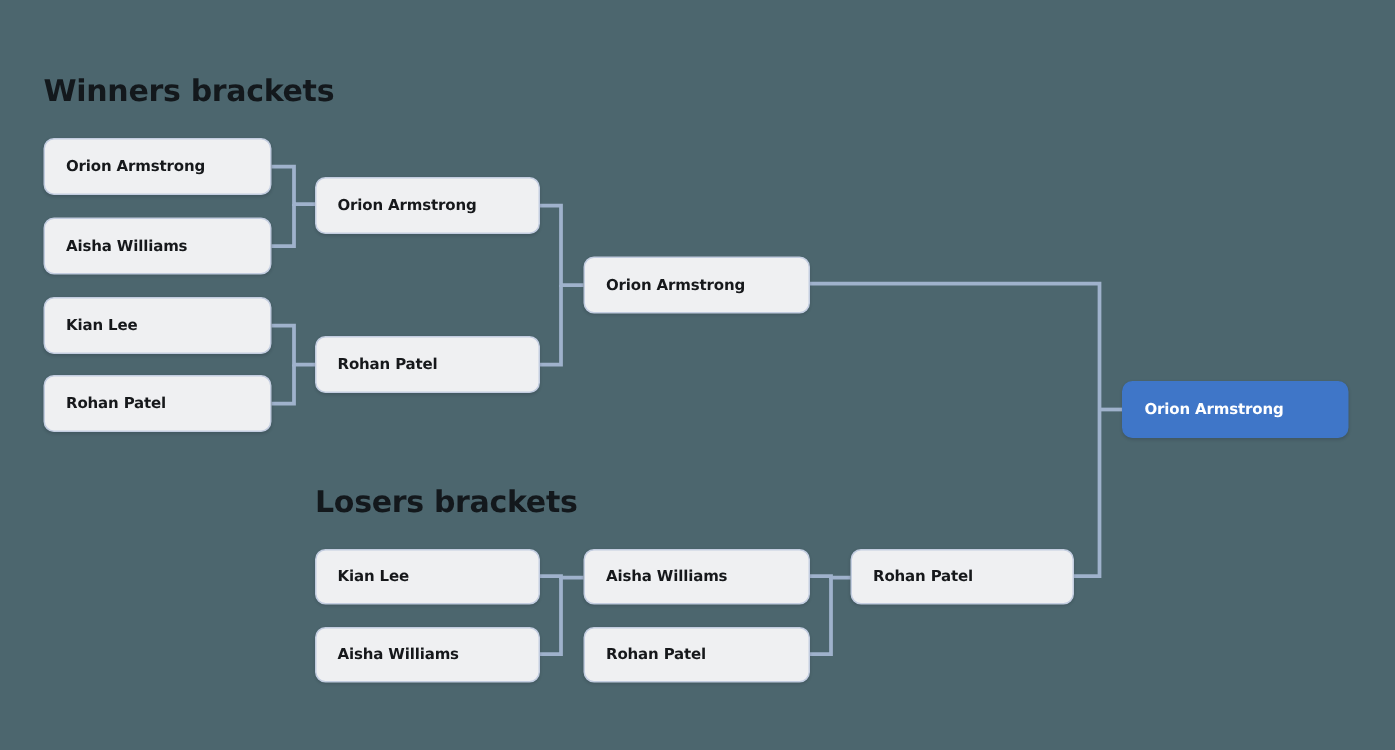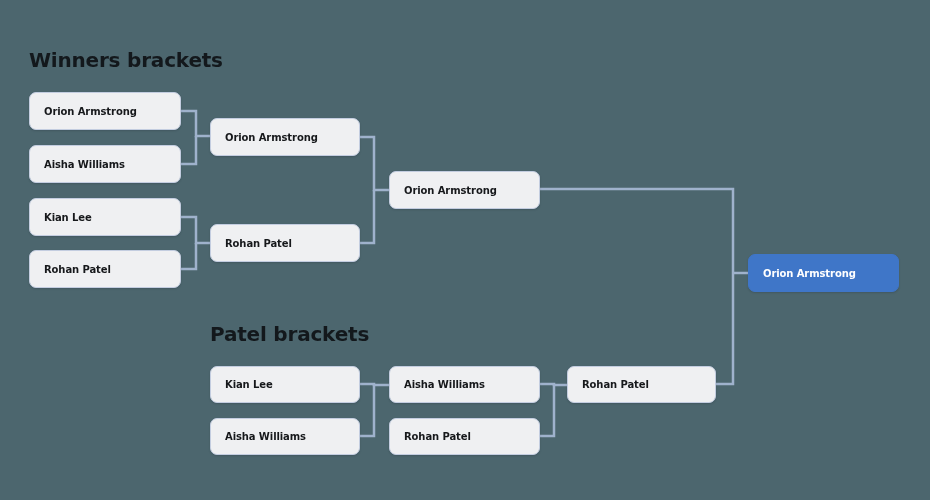--- a/index.html
+++ b/index.html
@@ -76,21 +76,21 @@
       <path d="M540 189 H733 V384 H716" fill="none" stroke="#9fb2cc" stroke-width="2.5" stroke-linecap="butt"></path>
       <path d="M733 273 H748" fill="none" stroke="#9fb2cc" stroke-width="2.5" stroke-linecap="butt"></path>
       <path d="M360 384 H374 V385 H389" fill="none" stroke="#9fb2cc" stroke-width="2.5" stroke-linecap="butt"></path>
       <path d="M360 436 H374 V385" fill="none" stroke="#9fb2cc" stroke-width="2.5" stroke-linecap="butt"></path>
       <path d="M540 384 H554 V385 H567" fill="none" stroke="#9fb2cc" stroke-width="2.5" stroke-linecap="butt"></path>
       <path d="M540 436 H554 V385" fill="none" stroke="#9fb2cc" stroke-width="2.5" stroke-linecap="butt"></path>
     </svg>
 
   <div class="section-title" style="left: 29px; top: 48px;">Winners brackets</div>
 
-  <div class="section-title" style="left: 210px; top: 322px;">Patel brackets</div>
+  <div class="section-title" style="left: 210px; top: 322px;">Losers brackets</div>
 
   <div class="node" style="left: 29px; top: 92px; width: 152px; height: 38px;">
     <span class="label">Orion Armstrong</span>
   </div>
   <div class="node" style="left: 29px; top: 145px; width: 152px; height: 38px;">
     <span class="label">Aisha Williams</span>
   </div>
   <div class="node" style="left: 29px; top: 198px; width: 152px; height: 38px;">
     <span class="label">Kian Lee</span>
   </div>

